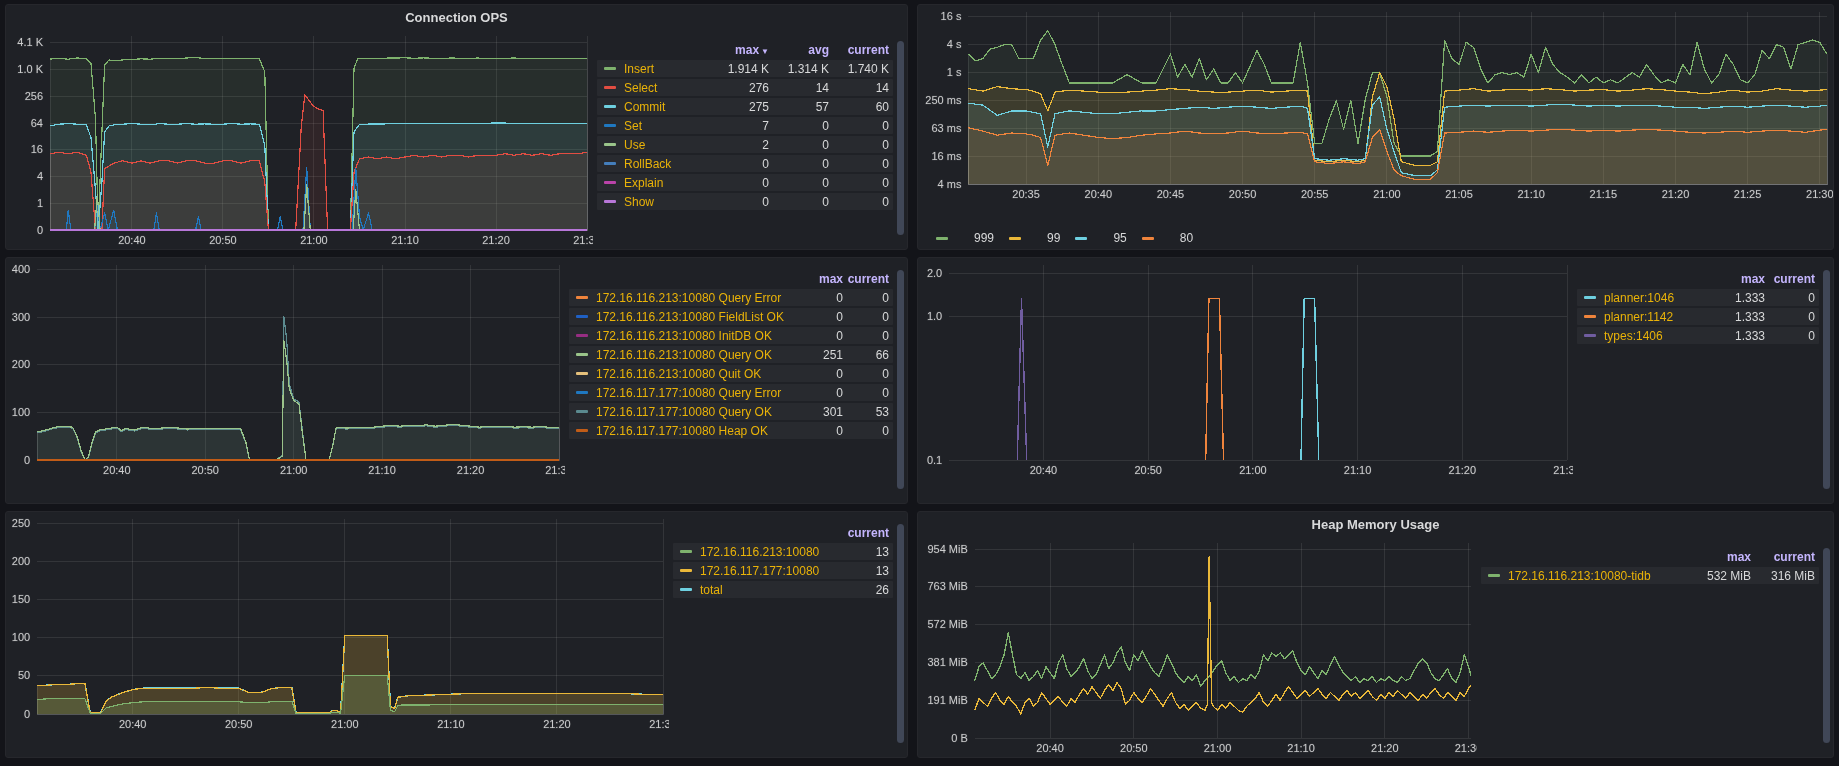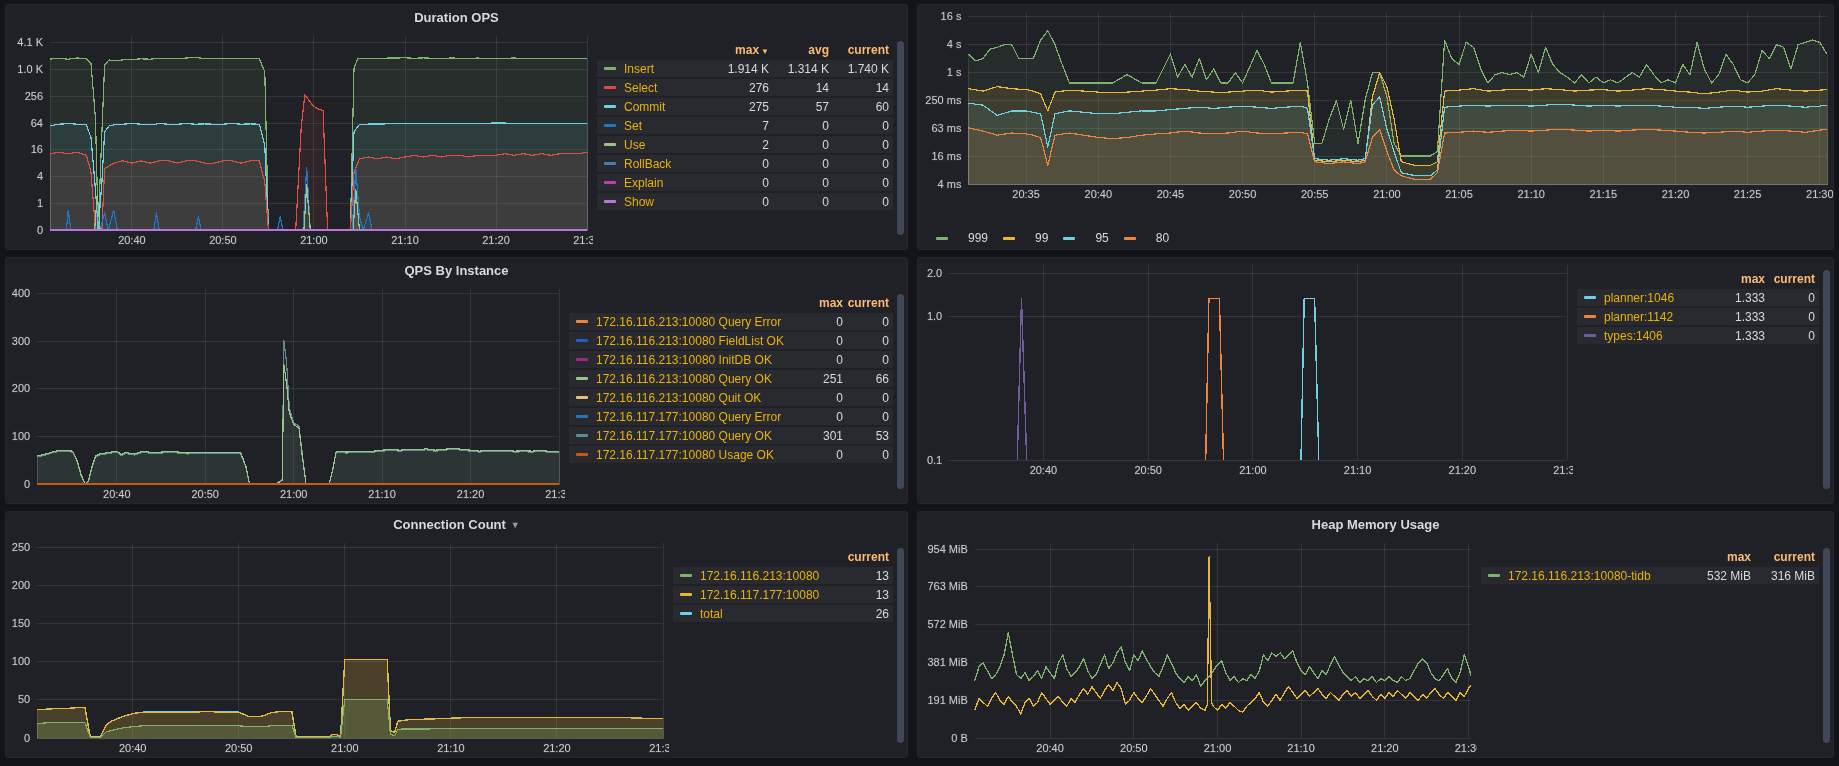--- a/index.html
+++ b/index.html
@@ -20,42 +20,42 @@
   .tick{fill:#c8c9ca;font-size:11px;font-family:"Liberation Sans",sans-serif;}
   
   .legend{flex:none;position:relative;padding:12px 14px 0 4px;font-size:12px;}
   .lg-row{display:flex;align-items:center;height:17px;margin-bottom:2px;
           background:rgba(255,255,255,0.045);padding:0 4px 0 7px;border-radius:1px;cursor:pointer;}
   .lg-row.lg-head{background:transparent;cursor:default;}
   .sw{width:12px;height:3px;border-radius:1px;margin-right:8px;flex:none;}
   .lg-sw-sp{width:20px;flex:none;}
   .lg-label{flex:1;color:#eab308;white-space:nowrap;overflow:hidden;}
   .lg-val{text-align:right;color:#d8d9da;flex:none;white-space:nowrap;}
-  .lg-col{color:#fdba74;font-weight:700;cursor:pointer;}
+  .lg-col{color:#c4b5fd;font-weight:700;cursor:pointer;}
   .caret{font-size:8px;margin-left:2px;}
   .lg-scroll{position:absolute;right:3px;top:12px;bottom:14px;width:7px;border-radius:4px;
              background:#404757;cursor:pointer;}
   
   .legend-bottom{height:22px;flex:none;display:flex;align-items:center;gap:15px;
                  padding-left:18px;font-size:12px;}
-  .lgb-item{display:inline-flex;align-items:center;gap:12px;color:#d8d9da;cursor:pointer;}
+  .lgb-item{display:inline-flex;align-items:center;gap:18px;color:#d8d9da;cursor:pointer;}
   
   .p-statement .legend{width:296px;}
   .p-qps .legend{width:324px;}
   .p-failed .legend{width:242px;}
   .p-conn .legend{width:220px;}
   .p-heap .legend{width:338px;}
 </style>
 </head>
 <body>
 
 <div class="grid">
 
   <div class="panel p-statement">
-    <div class="ptitle"><span>Duration OPS</span></div>
+    <div class="ptitle"><span>Connection OPS</span></div>
     <div class="pbody">
       <div class="chart">
           <svg width="587" height="220" viewBox="0 0 587 220">
             <line class="grid" x1="44" x2="581" y1="201.0" y2="201.0"></line>
             <text class="tick" x="37" y="204.5" text-anchor="end">0</text>
             <line class="grid" x1="44" x2="581" y1="174.2" y2="174.2"></line>
             <text class="tick" x="37" y="177.7" text-anchor="end">1</text>
             <line class="grid" x1="44" x2="581" y1="147.5" y2="147.5"></line>
             <text class="tick" x="37" y="151.0" text-anchor="end">4</text>
             <line class="grid" x1="44" x2="581" y1="120.7" y2="120.7"></line>
@@ -231,21 +231,20 @@
           </span>
           <span class="lgb-item">
             <span class="sw" style="background:#EF843C"></span>
             <span>80</span>
           </span>
         </div>
     </div>
   </div>
 
   <div class="panel p-qps">
-    <div class="ptitle"><span>QPS By Instance</span></div>
     <div class="pbody">
       <div class="chart">
           <svg width="559" height="221" viewBox="0 0 559 221">
             <line class="grid" x1="31.200000000000003" x2="553" y1="202.0" y2="202.0"></line>
             <text class="tick" x="24.200000000000003" y="205.5" text-anchor="end">0</text>
             <line class="grid" x1="31.200000000000003" x2="553" y1="154.4" y2="154.4"></line>
             <text class="tick" x="24.200000000000003" y="157.9" text-anchor="end">100</text>
             <line class="grid" x1="31.200000000000003" x2="553" y1="106.9" y2="106.9"></line>
             <text class="tick" x="24.200000000000003" y="110.4" text-anchor="end">200</text>
             <line class="grid" x1="31.200000000000003" x2="553" y1="59.3" y2="59.3"></line>
@@ -318,21 +317,21 @@
             <span class="lg-val" style="width:46px">0</span>
           </div>
           <div class="lg-row">
             <span class="sw" style="background:#5B8A8F"></span>
             <span class="lg-label">172.16.117.177:10080 Query OK</span>
             <span class="lg-val" style="width:46px">301</span>
             <span class="lg-val" style="width:46px">53</span>
           </div>
           <div class="lg-row">
             <span class="sw" style="background:#C15C17"></span>
-            <span class="lg-label">172.16.117.177:10080 Usage OK</span>
+            <span class="lg-label">172.16.117.177:10080 Heap OK</span>
             <span class="lg-val" style="width:46px">0</span>
             <span class="lg-val" style="width:46px">0</span>
           </div>
         </div>
     </div>
   </div>
 
   <div class="panel p-failed">
     <div class="pbody">
       <div class="chart">
@@ -384,21 +383,20 @@
             <span class="sw" style="background:#705DA0"></span>
             <span class="lg-label">types:1406</span>
             <span class="lg-val" style="width:50px">1.333</span>
             <span class="lg-val" style="width:50px">0</span>
           </div>
         </div>
     </div>
   </div>
 
   <div class="panel p-conn">
-    <div class="ptitle"><span>Connection Count</span><span class="tcaret">▼</span></div>
     <div class="pbody">
       <div class="chart">
           <svg width="663" height="221" viewBox="0 0 663 221">
             <line class="grid" x1="31.200000000000003" x2="657" y1="202.0" y2="202.0"></line>
             <text class="tick" x="24.200000000000003" y="205.5" text-anchor="end">0</text>
             <line class="grid" x1="31.200000000000003" x2="657" y1="163.9" y2="163.9"></line>
             <text class="tick" x="24.200000000000003" y="167.4" text-anchor="end">50</text>
             <line class="grid" x1="31.200000000000003" x2="657" y1="125.8" y2="125.8"></line>
             <text class="tick" x="24.200000000000003" y="129.3" text-anchor="end">100</text>
             <line class="grid" x1="31.200000000000003" x2="657" y1="87.7" y2="87.7"></line>

